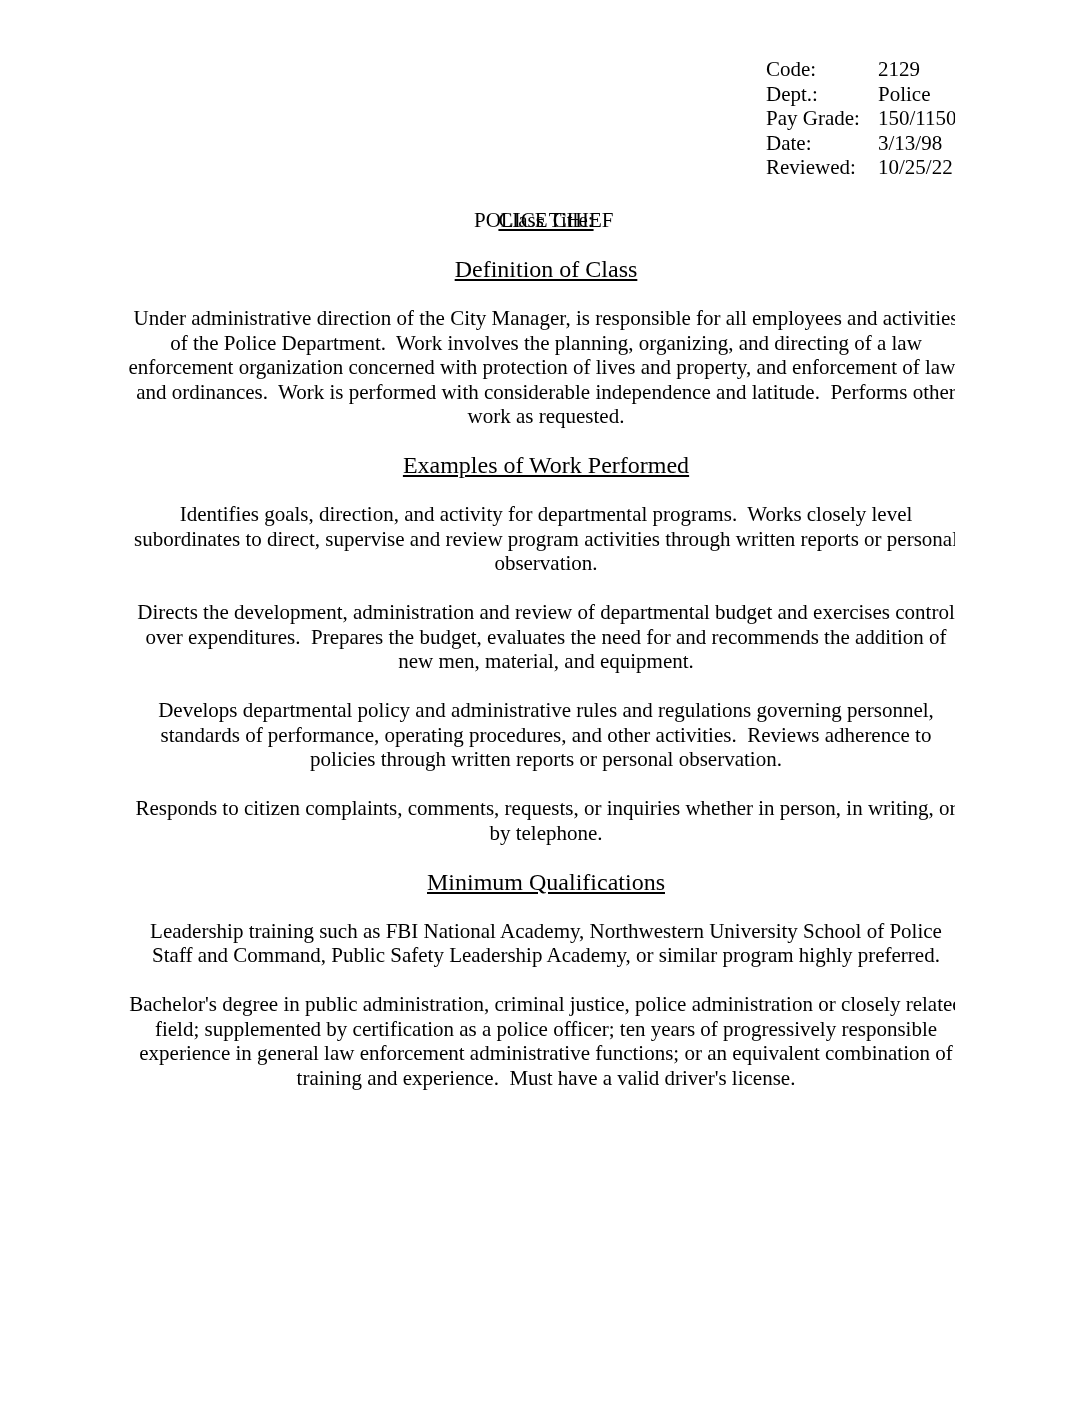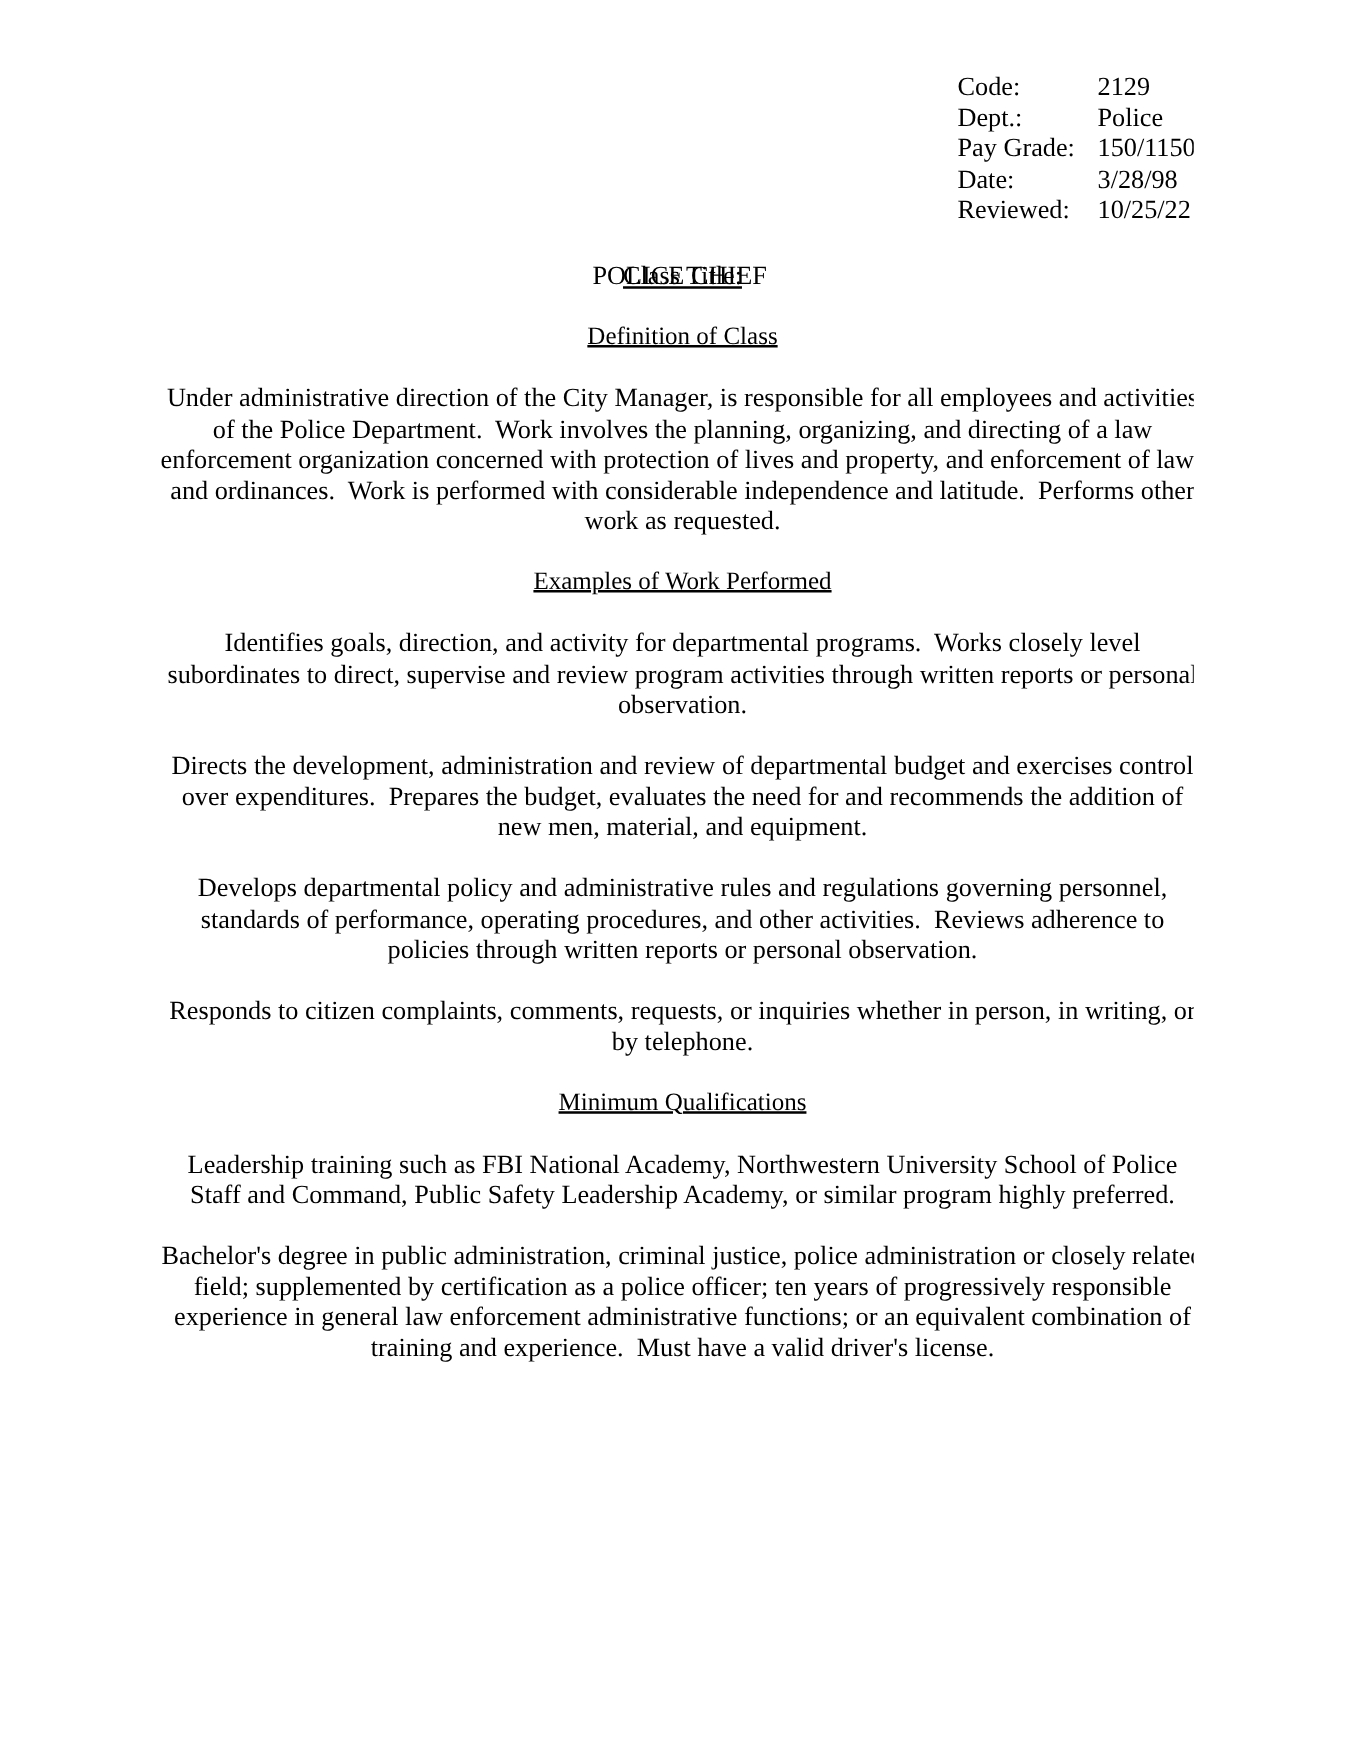--- a/index.html
+++ b/index.html
@@ -38,21 +38,21 @@
   .title-row {
     position: relative;
     margin: 0 0 24.5px 0;
   }
   .title-value {
     position: absolute;
     left: 346px;
     top: 0;
   }
   .heading {
-    font-size: 20px;
+    font-size: 24px;
     font-weight: normal;
     text-decoration: underline;
     margin: 0 0 24.5px 0;
   }
   .para {
     margin: 0 0 24.5px 0;
     white-space: pre-wrap;
   }
   .u { text-decoration: underline; }
 </style>
@@ -69,21 +69,21 @@
     <div class="meta-row">
       <span class="meta-label">Dept.:</span>
       <span class="meta-value">Police</span>
     </div>
     <div class="meta-row">
       <span class="meta-label">Pay Grade:</span>
       <span class="meta-value">150/1150</span>
     </div>
     <div class="meta-row">
       <span class="meta-label">Date:</span>
-      <span class="meta-value">3/28/98</span>
+      <span class="meta-value">3/13/98</span>
     </div>
     <div class="meta-row">
       <span class="meta-label">Reviewed:</span>
       <span class="meta-value">10/25/22</span>
     </div>
   </div>
 
   <div class="content">
 
     <div class="title-row">

